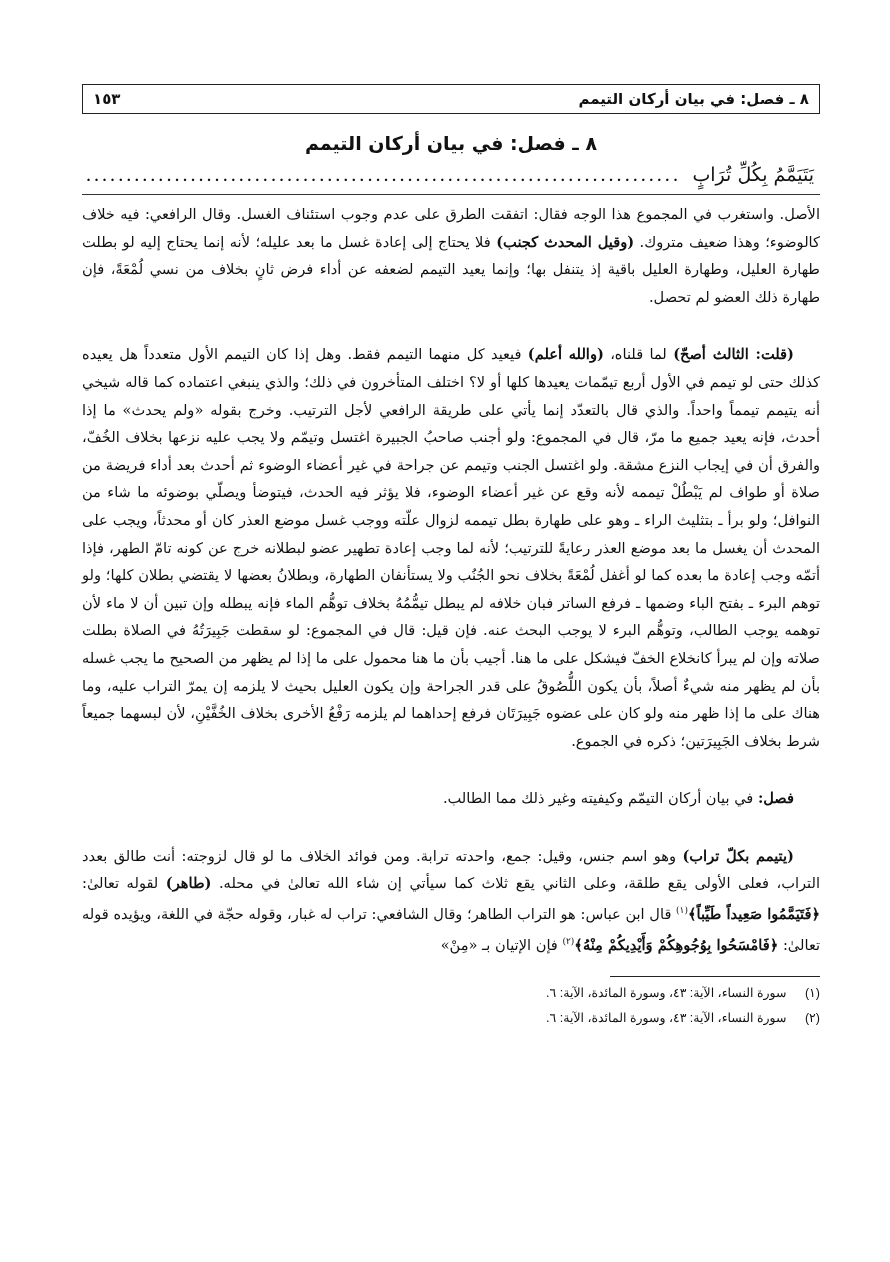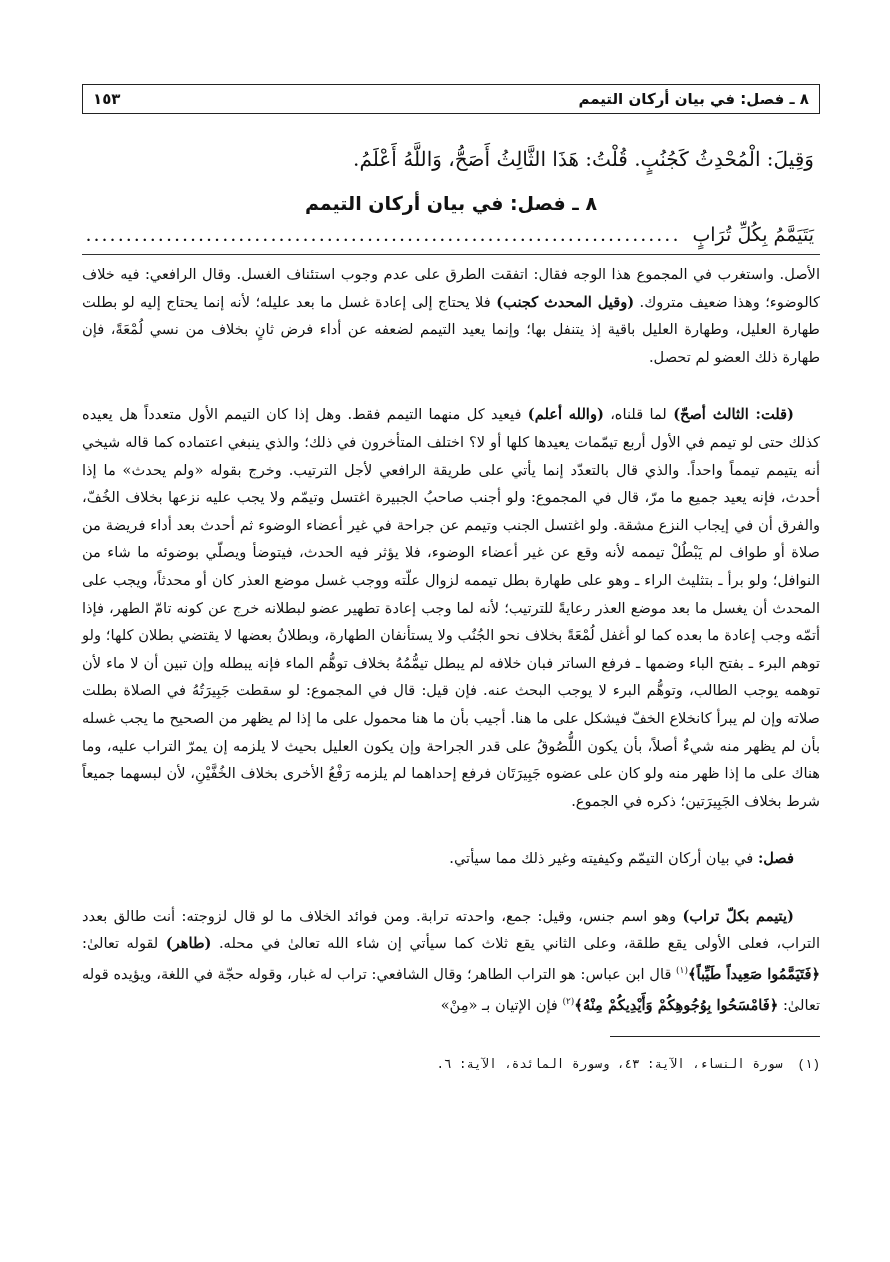--- a/index.html
+++ b/index.html
@@ -28,64 +28,67 @@
   .rule { border-top: 1.5px solid #333; margin-top: 6px; }
   .commentary {
     font-family: "DejaVu Serif", "Liberation Serif", serif;
     font-size: 14.6px; line-height: 27.6px; text-align: justify; text-align-last: right;
   }
   .para { margin: 0; }
   .para.first { margin-top: 5px; }
   .para.indent { text-indent: 26px; margin-top: 30px; }
   .b { font-weight: bold; }
   .fn-sep { width: 210px; border-top: 1.5px solid #222; margin-top: 18px; margin-right: 0; }
-  .footnotes { font-family: Liberation Mono, monospace; font-size: 12.5px; line-height: 25px; margin-top: 16px; }
+  .footnotes { font-family: Liberation Sans, sans-serif; font-size: 12.5px; line-height: 25px; margin-top: 4px; }
   .fn-num { display: inline-block; width: 30px; }
   sup { font-size: 9px; }
 </style>
 </head>
 <body>
 
 <div class="page">
 
   <div class="running-header">
     <span class="rh-title">٨ ـ فصل: في بيان أركان التيمم</span>
     <span class="rh-page">١٥٣</span>
   </div>
 
-  <div class="matn-line">وَقِيلَ: الْمُحْدِثُ كَجُنُبٍ. قُلْتُ: هَذَا الثَّالِثُ أَصَحُّ، وَاللَّهُ أَعْلَمُ.</div>
 
   <div class="section-title">٨ ـ فصل: في بيان أركان التيمم</div>
 
   <div class="matn-dots">
     <span>يَتَيَمَّمُ بِكُلِّ تُرَابٍ</span>
     <span class="dots">........................................................................................................................</span>
   </div>
 
   <div class="rule"></div>
 
   <div class="commentary">
     <p class="para first">
       <span>الأصل. واستغرب في المجموع هذا الوجه فقال: اتفقت الطرق على عدم وجوب استئناف الغسل. وقال الرافعي: فيه خلاف كالوضوء؛ وهذا ضعيف متروك. </span><span class="b">(وقيل المحدث كجنب)</span><span> فلا يحتاج إلى إعادة غسل ما بعد عليله؛ لأنه إنما يحتاج إليه لو بطلت طهارة العليل، وطهارة العليل باقية إذ يتنفل بها؛ وإنما يعيد التيمم لضعفه عن أداء فرض ثانٍ بخلاف من نسي لُمْعَةً، فإن طهارة ذلك العضو لم تحصل.</span>
     </p>
 
     <p class="para indent">
       <span class="b">(قلت: الثالث أصحّ)</span><span> لما قلناه، </span><span class="b">(والله أعلم)</span><span> فيعيد كل منهما التيمم فقط. وهل إذا كان التيمم الأول متعدداً هل يعيده كذلك حتى لو تيمم في الأول أربع تيمّمات يعيدها كلها أو لا؟ اختلف المتأخرون في ذلك؛ والذي ينبغي اعتماده كما قاله شيخي أنه يتيمم تيمماً واحداً. والذي قال بالتعدّد إنما يأتي على طريقة الرافعي لأجل الترتيب. وخرج بقوله «ولم يحدث» ما إذا أحدث، فإنه يعيد جميع ما مرّ، قال في المجموع: ولو أجنب صاحبُ الجبيرة اغتسل وتيمّم ولا يجب عليه نزعها بخلاف الخُفّ، والفرق أن في إيجاب النزع مشقة. ولو اغتسل الجنب وتيمم عن جراحة في غير أعضاء الوضوء ثم أحدث بعد أداء فريضة من صلاة أو طواف لم يَبْطُلْ تيممه لأنه وقع عن غير أعضاء الوضوء، فلا يؤثر فيه الحدث، فيتوضأ ويصلّي بوضوئه ما شاء من النوافل؛ ولو برأ ـ بتثليث الراء ـ وهو على طهارة بطل تيممه لزوال علّته ووجب غسل موضع العذر كان أو محدثاً، ويجب على المحدث أن يغسل ما بعد موضع العذر رعايةً للترتيب؛ لأنه لما وجب إعادة تطهير عضو لبطلانه خرج عن كونه تامّ الطهر، فإذا أتمّه وجب إعادة ما بعده كما لو أغفل لُمْعَةً بخلاف نحو الجُنُب ولا يستأنفان الطهارة، وبطلانُ بعضها لا يقتضي بطلان كلها؛ ولو توهم البرء ـ بفتح الباء وضمها ـ فرفع الساتر فبان خلافه لم يبطل تيمُّمُهُ بخلاف توهُّم الماء فإنه يبطله وإن تبين أن لا ماء لأن توهمه يوجب الطالب، وتوهُّم البرء لا يوجب البحث عنه. فإن قيل: قال في المجموع: لو سقطت جَبِيرَتُهُ في الصلاة بطلت صلاته وإن لم يبرأ كانخلاع الخفّ فيشكل على ما هنا. أجيب بأن ما هنا محمول على ما إذا لم يظهر من الصحيح ما يجب غسله بأن لم يظهر منه شيءٌ أصلاً، بأن يكون اللُّصُوقُ على قدر الجراحة وإن يكون العليل بحيث لا يلزمه إن يمرّ التراب عليه، وما هناك على ما إذا ظهر منه ولو كان على عضوه جَبِيرَتَان فرفع إحداهما لم يلزمه رَفْعُ الأخرى بخلاف الخُفَّيْنِ، لأن لبسهما جميعاً شرط بخلاف الجَبِيرَتين؛ ذكره في الجموع.</span>
     </p>
 
     <p class="para indent">
-      <span class="b">فصل:</span><span> في بيان أركان التيمّم وكيفيته وغير ذلك مما سيأتي.</span>
+      <span class="b">فصل:</span><span> في بيان أركان التيمّم وكيفيته وغير ذلك مما الطالب.</span>
     </p>
 
     <p class="para indent">
       <span class="b">(يتيمم بكلّ تراب)</span><span> وهو اسم جنس، وقيل: جمع، واحدته ترابة. ومن فوائد الخلاف ما لو قال لزوجته: أنت طالق بعدد التراب، فعلى الأولى يقع طلقة، وعلى الثاني يقع ثلاث كما سيأتي إن شاء الله تعالىٰ في محله. </span><span class="b">(طاهر)</span><span> لقوله تعالىٰ: </span><span class="b">﴿فَتَيَمَّمُوا صَعِيداً طَيِّباً﴾</span><sup>(١)</sup><span> قال ابن عباس: هو التراب الطاهر؛ وقال الشافعي: تراب له غبار، وقوله حجّة في اللغة، ويؤيده قوله تعالىٰ: </span><span class="b">﴿فَامْسَحُوا بِوُجُوهِكُمْ وَأَيْدِيكُمْ مِنْهُ﴾</span><sup>(٢)</sup><span> فإن الإتيان بـ «مِنْ»</span>
     </p>
   </div>
 
   <div class="fn-sep"></div>
 
   <div class="footnotes">
     <div>
       <span class="fn-num">(١)</span>
       <span>سورة النساء، الآية: ٤٣، وسورة المائدة، الآية: ٦.</span>
     </div>
+    <div>
+      <span class="fn-num">(٢)</span>
+      <span>سورة النساء، الآية: ٤٣، وسورة المائدة، الآية: ٦.</span>
+    </div>
   </div>
 </div>
 
 </body></html>

